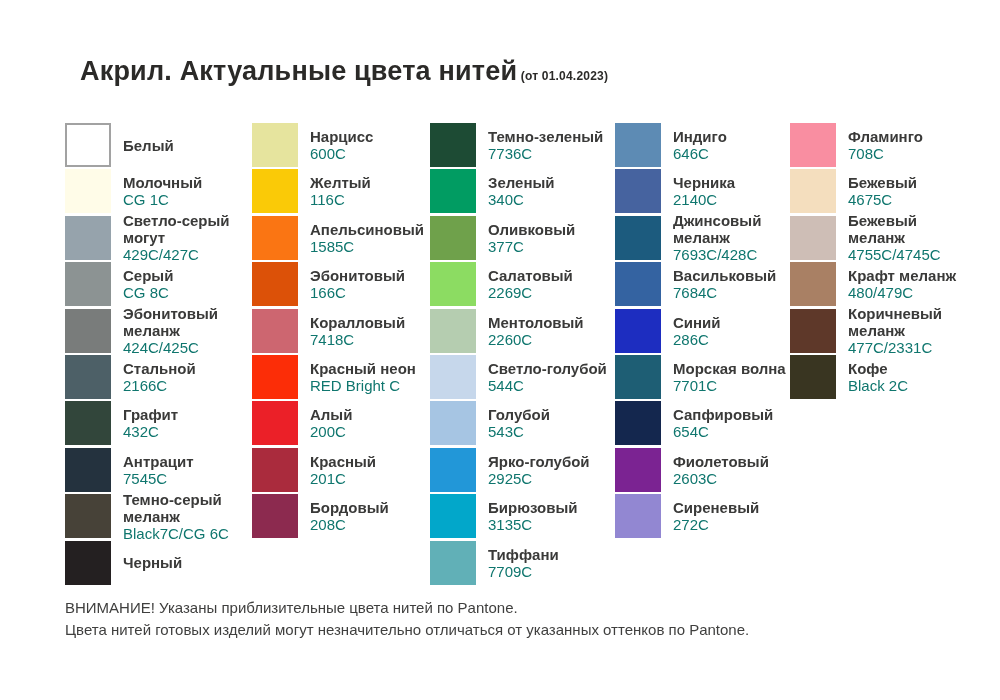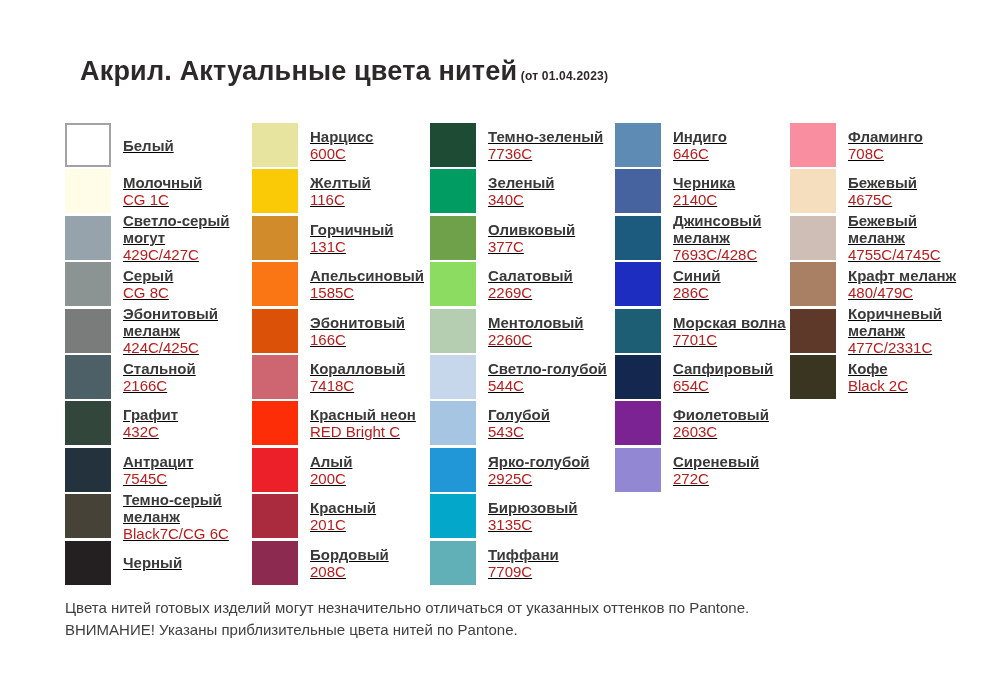--- a/index.html
+++ b/index.html
@@ -12,39 +12,39 @@
   }
   #title{
     position:absolute;left:80px;top:56px;
     font-size:27px;font-weight:bold;color:#2b2a28;
     letter-spacing:0.2px;white-space:nowrap;
   }
   #title .suffix{font-size:12px;font-weight:bold;}
   .col{position:absolute;top:123px;}
   .row{
     height:44px;margin-bottom:2.4px;
-    display:flex;align-items:center;text-decoration:underline;
+    display:flex;align-items:center;
   }
   .sw{
     width:46px;height:44px;flex:0 0 46px;
     box-sizing:border-box;
   }
   .sw.bordered{border:2px solid #a2a2a2;}
   .lbl{
     margin-left:12px;width:128px;height:44px;
     display:flex;flex-direction:column;justify-content:center;
     overflow:visible;
   }
   .nm{
     font-size:15px;line-height:17px;font-weight:bold;
     color:#3a3a39;white-space:pre-line;
   }
   .cd{
     font-size:15px;line-height:17px;
-    color:#b91c1c;
+    color:#0f766e;
   }
   #footer{
     position:absolute;left:65px;top:597px;
     font-size:15px;line-height:21.5px;color:#3f3f3e;
   }
 </style>
 </head>
 <body>
 
 <div id="page">
@@ -132,27 +132,20 @@
         </div>
       </div>
       <div class="row">
         <div class="sw" style="background: rgb(250, 202, 7);"></div>
         <div class="lbl">
           <div class="nm">Желтый</div>
           <div class="cd">116C</div>
         </div>
       </div>
       <div class="row">
-        <div class="sw" style="background: rgb(210, 139, 43);"></div>
-        <div class="lbl">
-          <div class="nm">Горчичный</div>
-          <div class="cd">131C</div>
-        </div>
-      </div>
-      <div class="row">
         <div class="sw" style="background: rgb(250, 117, 19);"></div>
         <div class="lbl">
           <div class="nm">Апельсиновый</div>
           <div class="cd">1585C</div>
         </div>
       </div>
       <div class="row">
         <div class="sw" style="background: rgb(220, 81, 8);"></div>
         <div class="lbl">
           <div class="nm">Эбонитовый</div>
@@ -284,20 +277,27 @@
       </div>
       <div class="row">
         <div class="sw" style="background: rgb(28, 91, 126);"></div>
         <div class="lbl">
           <div class="nm">Джинсовый
 меланж</div>
           <div class="cd">7693C/428C</div>
         </div>
       </div>
       <div class="row">
+        <div class="sw" style="background: rgb(52, 99, 161);"></div>
+        <div class="lbl">
+          <div class="nm">Васильковый</div>
+          <div class="cd">7684C</div>
+        </div>
+      </div>
+      <div class="row">
         <div class="sw" style="background: rgb(29, 45, 192);"></div>
         <div class="lbl">
           <div class="nm">Синий</div>
           <div class="cd">286C</div>
         </div>
       </div>
       <div class="row">
         <div class="sw" style="background: rgb(30, 94, 116);"></div>
         <div class="lbl">
           <div class="nm">Морская волна</div>
@@ -367,16 +367,16 @@
       <div class="row">
         <div class="sw" style="background: rgb(57, 53, 33);"></div>
         <div class="lbl">
           <div class="nm">Кофе</div>
           <div class="cd">Black 2C</div>
         </div>
       </div>
     </div>
 
   <div id="footer">
+    <div>ВНИМАНИЕ! Указаны приблизительные цвета нитей по Pantone.</div>
     <div>Цвета нитей готовых изделий могут незначительно отличаться от указанных оттенков по Pantone.</div>
-    <div>ВНИМАНИЕ! Указаны приблизительные цвета нитей по Pantone.</div>
   </div>
 </div>
 
 </body></html>

